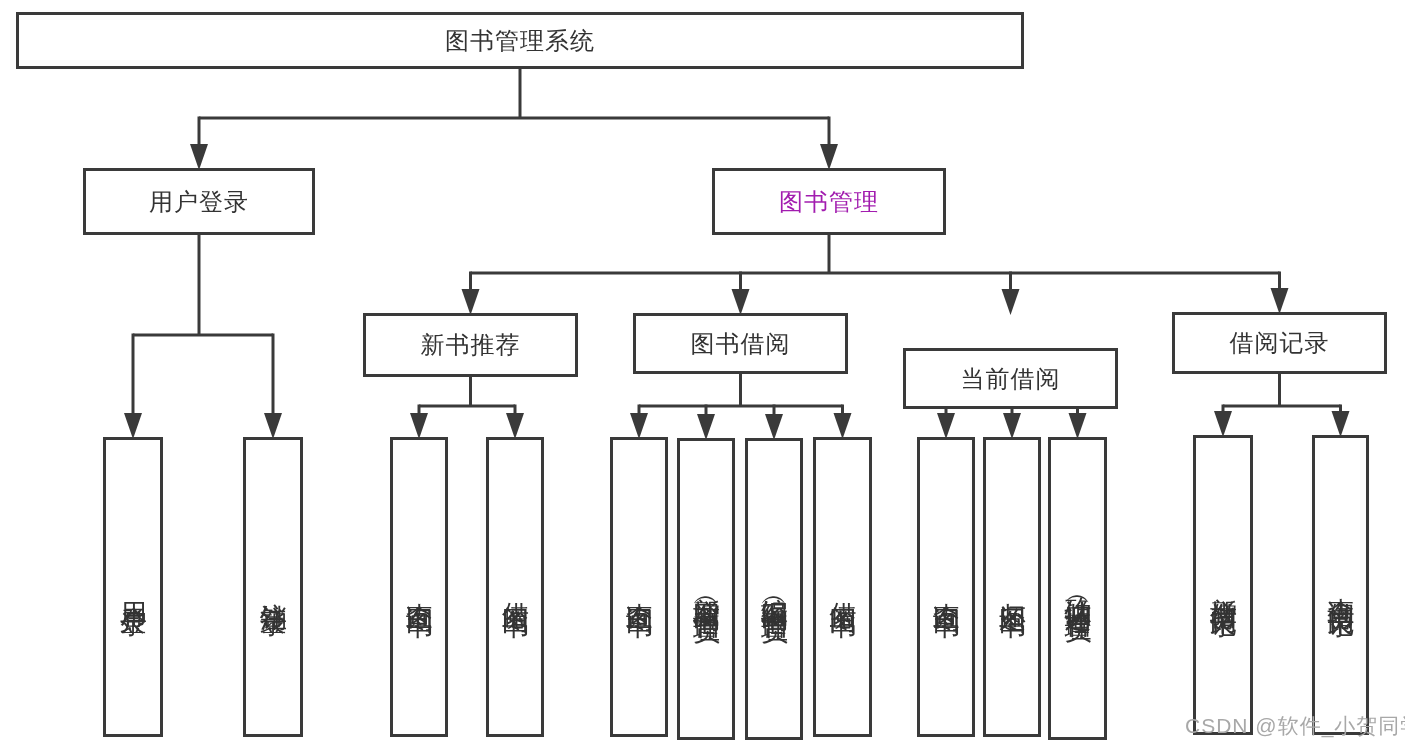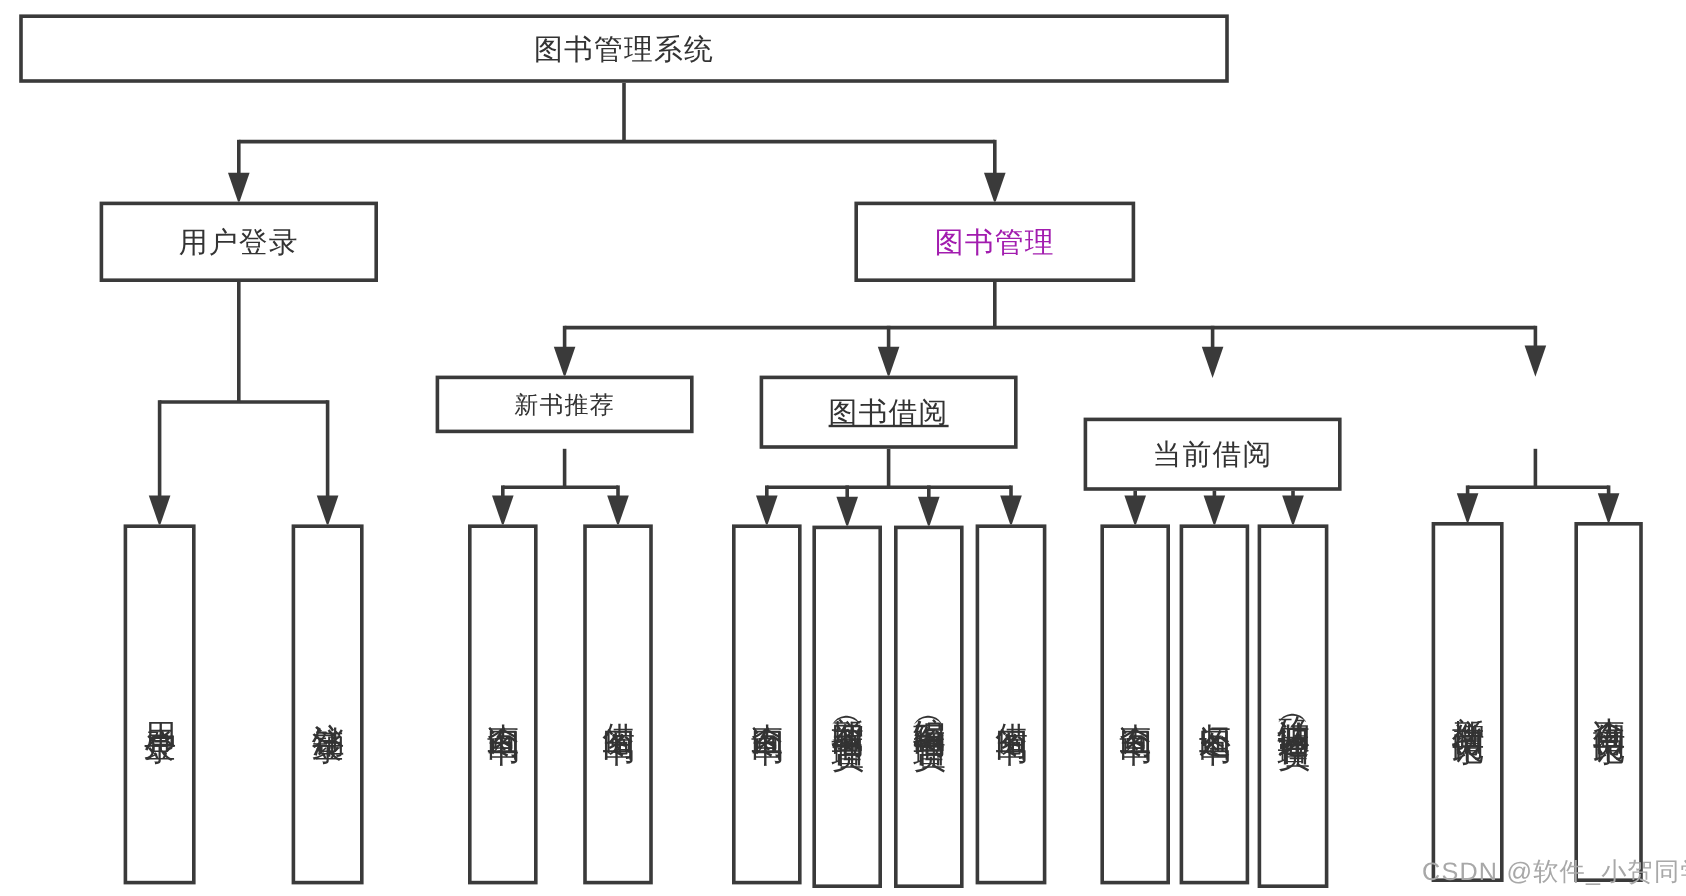--- a/index.html
+++ b/index.html
@@ -112,28 +112,31 @@
   <div id="watermark" style="color: rgb(168, 168, 168);">CSDN @软件_小贺同学</div>
 <div class="node horizontal" style="left: 16px; top: 12px; width: 1008px; height: 57px; border: 3px solid rgb(58, 58, 58); background: rgb(255, 255, 255); color: rgb(51, 51, 51); font-size: 24px;">
       <span>图书管理系统</span>
     </div>
     <div class="node horizontal" style="left: 83px; top: 168px; width: 232px; height: 67px; border: 3px solid rgb(58, 58, 58); background: rgb(255, 255, 255); color: rgb(51, 51, 51); font-size: 24px;">
       <span>用户登录</span>
     </div>
     <div class="node horizontal" style="left: 712px; top: 168px; width: 234px; height: 67px; border: 3px solid rgb(58, 58, 58); background: rgb(255, 255, 255); color: #a21caf; font-size: 24px;">
       <span>图书管理</span>
     </div>
-    <div class="node horizontal" style="left: 363px; top: 313px; width: 215px; height: 48px; border: 3px solid rgb(58, 58, 58); background: rgb(255, 255, 255); color: rgb(51, 51, 51); font-size: 20px;">
+    <div class="node horizontal" style="left: 363px; top: 313px; width: 215px; height: 64px; border: 3px solid rgb(58, 58, 58); background: rgb(255, 255, 255); color: rgb(51, 51, 51); font-size: 24px;">
       <span>新书推荐</span>
     </div>
-    <div class="node horizontal" style="left: 633px; top: 313px; width: 215px; height: 61px; border: 3px solid rgb(58, 58, 58); background: rgb(255, 255, 255); color: rgb(51, 51, 51); font-size: 24px; text-decoration: underline;">
+    <div class="node horizontal" style="left: 633px; top: 313px; width: 215px; height: 61px; border: 3px solid rgb(58, 58, 58); background: rgb(255, 255, 255); color: rgb(51, 51, 51); font-size: 24px;">
       <span>图书借阅</span>
     </div>
     <div class="node horizontal" style="left: 903px; top: 313px; width: 215px; height: 61px; border: 3px solid rgb(58, 58, 58); background: rgb(255, 255, 255); color: rgb(51, 51, 51); font-size: 24px; margin-top: 35px;">
       <span>当前借阅</span>
+    </div>
+    <div class="node horizontal" style="left: 1172px; top: 312px; width: 215px; height: 62px; border: 3px solid rgb(58, 58, 58); background: rgb(255, 255, 255); color: rgb(51, 51, 51); font-size: 24px;">
+      <span>借阅记录</span>
     </div>
     <div class="node vertical" style="left: 103px; top: 437px; width: 60px; height: 300px; border: 3px solid rgb(58, 58, 58); background: rgb(255, 255, 255); color: rgb(51, 51, 51); font-size: 27px;">
       <span>用户登录</span>
     </div>
     <div class="node vertical" style="left: 243px; top: 437px; width: 60px; height: 300px; border: 3px solid rgb(58, 58, 58); background: rgb(255, 255, 255); color: rgb(51, 51, 51); font-size: 27px;">
       <span>注销登录</span>
     </div>
     <div class="node vertical" style="left: 390px; top: 437px; width: 58px; height: 300px; border: 3px solid rgb(58, 58, 58); background: rgb(255, 255, 255); color: rgb(51, 51, 51); font-size: 27px;">
       <span>查询图书</span>
     </div>

